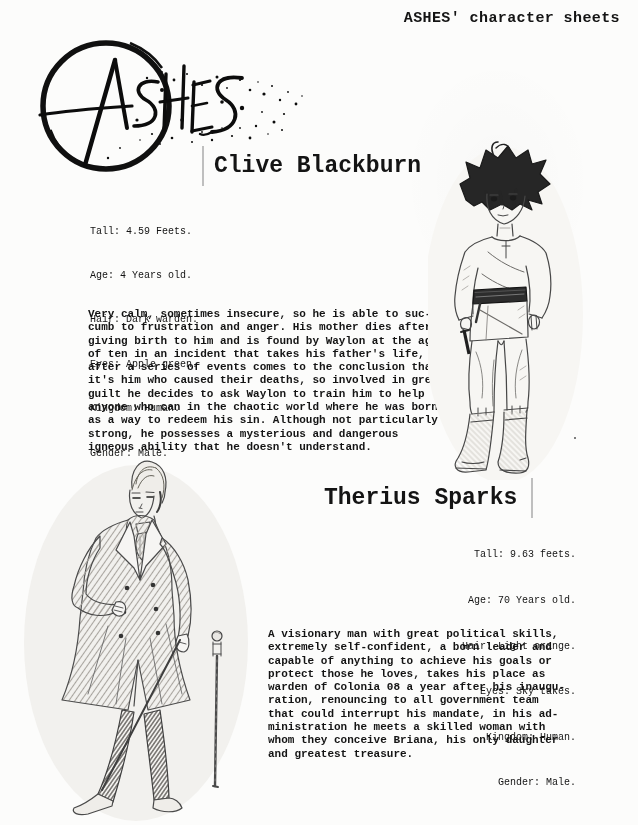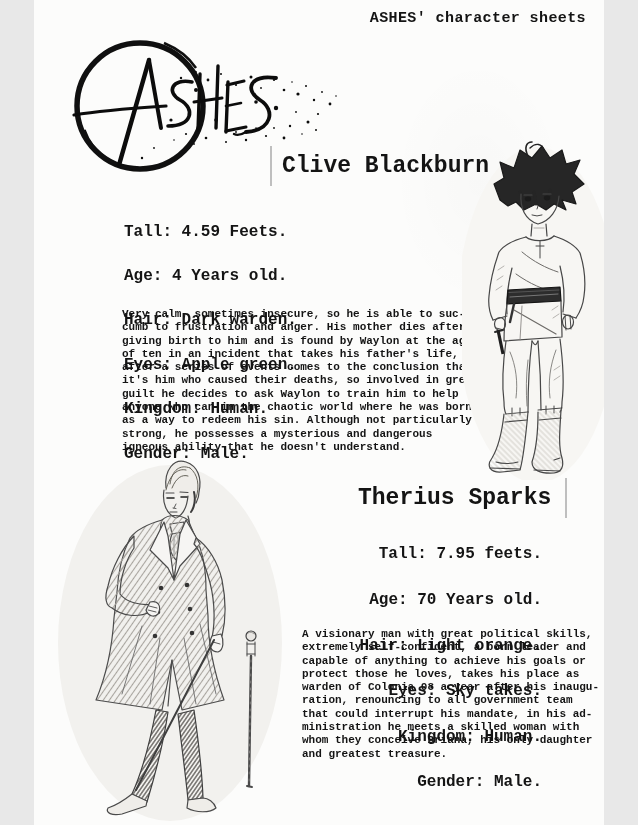--- a/index.html
+++ b/index.html
@@ -1,38 +1,38 @@
 <!DOCTYPE html>
 <html><head>
 <meta charset="utf-8">
 <style>
   html,body{margin:0;padding:0;background:#e8e8e8;}
   .page{
-    position:relative;width:570px;height:825px;margin:0 auto;
+    position:relative;width:638px;height:825px;margin:0 auto;
     background:
       radial-gradient(closest-side at 78% 22%, rgba(0,0,0,0.015), transparent 70%),
       radial-gradient(closest-side at 18% 78%, rgba(0,0,0,0.02), transparent 70%),
       #fcfcfb;
     font-family:"Liberation Mono", monospace;
     color:#141414;
     overflow:hidden;
   }
   .header{
     position:absolute;top:10px;right:18px;
     display:flex;align-items:baseline;gap:10px;font-weight:700;white-space:pre;
   }
   .header .title{font-size:15px;letter-spacing:0.4px;}
   .header .issue{font-size:24px;letter-spacing:1.5px;}
   .logo{position:absolute;left:12px;top:30px;}
   .char-heading{position:absolute;display:flex;align-items:center;gap:10px;}
-  .clive-heading{left:202px;top:146px;margin-left:34px;}
+  .clive-heading{left:202px;top:146px;}
   .therius-heading{left:324px;top:478px;gap:14px;align-items:center;}
   .heading-rule{width:2px;height:40px;background:#bfbfbf;}
   .char-name{font-size:23px;font-weight:700;line-height:40px;white-space:pre;}
-  .stats{font-size:16px;font-weight:700;line-height:14.8px;white-space:pre;}
+  .stats{font-size:10px;font-weight:400;line-height:14.8px;white-space:pre;}
   .clive-stats{position:absolute;left:90px;top:195px;}
   .therius-stats{position:absolute;right:62px;top:517px;text-align:right;line-height:15.2px;}
   .desc{font-size:11px;font-weight:700;line-height:13.3px;white-space:pre;}
   .clive-desc{position:absolute;left:88px;top:308px;}
   .therius-desc{position:absolute;left:268px;top:628px;}
   .figure{position:absolute;}
   .clive-figure{left:428px;top:140px;}
   .therius-figure{left:16px;top:458px;}
 </style>
 </head>
@@ -226,21 +226,21 @@
       <circle cx="147" cy="298" r="1" fill="#555" stroke="none"></circle>
     </g>
   </svg>
 
   <div class="char-heading therius-heading">
     <div class="char-name">Therius Sparks</div>
     <div class="heading-rule"></div>
   </div>
 
   <div class="stats therius-stats">
-    <div>Tall: 7.95 feets.</div>
+    <div>Tall: 9.63 feets.</div>
     <div>Age: 70 Years old.</div>
     <div>Hair: Light orange.</div>
     <div>Eyes: Sky takes.</div>
     <div>Kingdom: Human.</div>
     <div>Gender: Male.</div>
   </div>
 
   <div class="desc therius-desc">A visionary man with great political skills,
 extremely self-confident, a born leader and
 capable of anything to achieve his goals or

